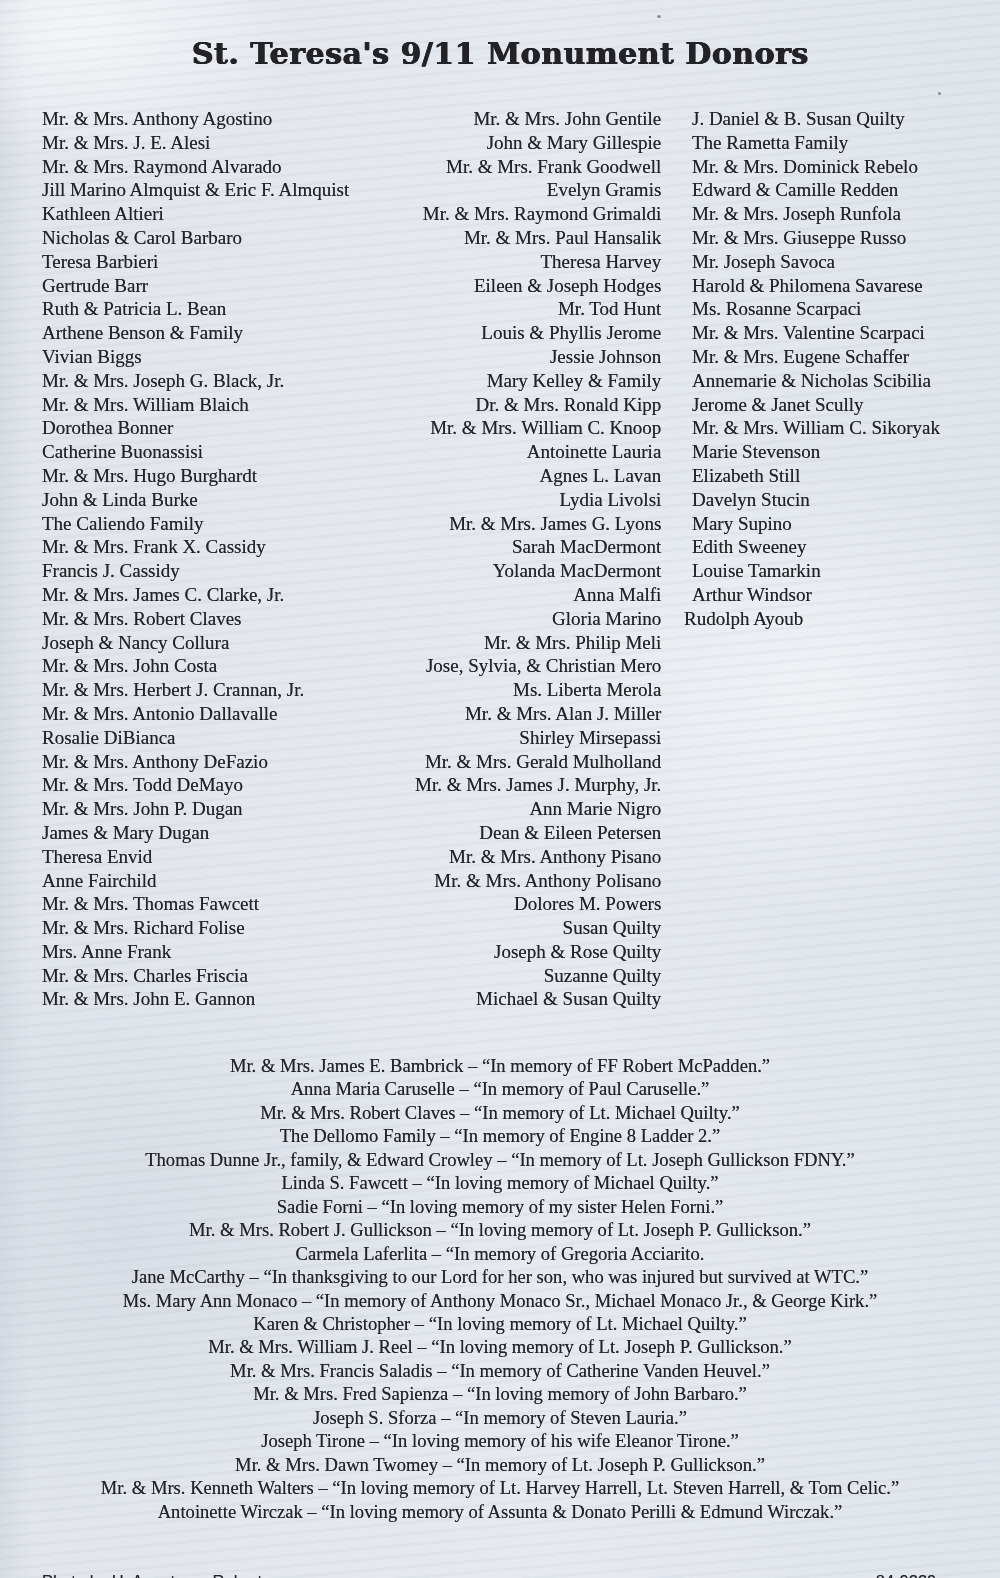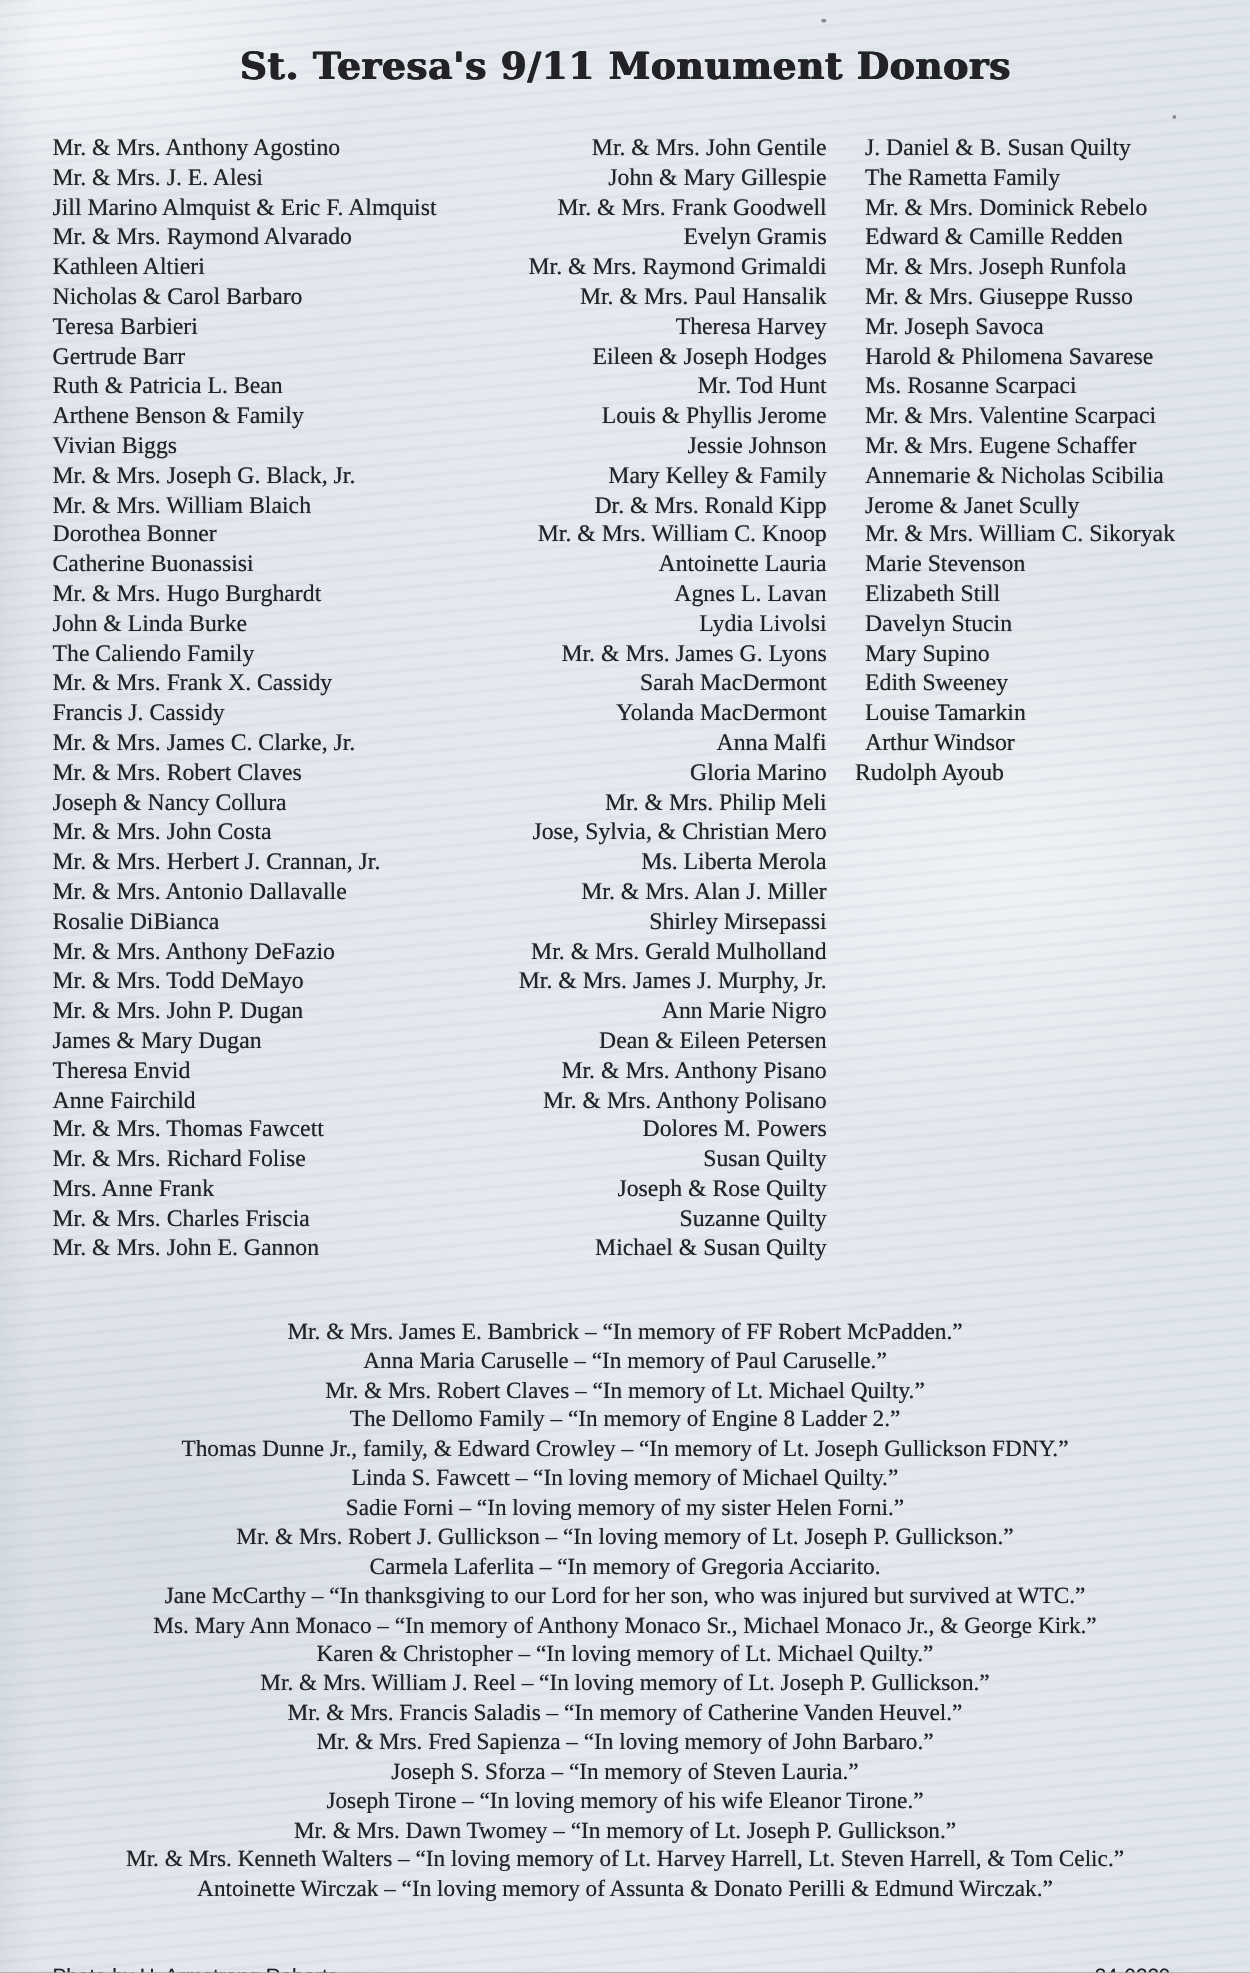--- a/index.html
+++ b/index.html
@@ -71,22 +71,22 @@
 <div class="page">
   <div class="texture"></div>
   <div class="speck speck-a"></div>
   <div class="speck speck-b"></div>
 
   <h1 class="title">St. Teresa's 9/11 Monument Donors</h1>
 
   <div class="col col1">
       <div class="donor-row">Mr. &amp; Mrs. Anthony Agostino</div>
       <div class="donor-row">Mr. &amp; Mrs. J. E. Alesi</div>
+      <div class="donor-row">Mr. &amp; Mrs. Raymond Alvarado</div>
       <div class="donor-row">Jill Marino Almquist &amp; Eric F. Almquist</div>
-      <div class="donor-row">Mr. &amp; Mrs. Raymond Alvarado</div>
       <div class="donor-row">Kathleen Altieri</div>
       <div class="donor-row">Nicholas &amp; Carol Barbaro</div>
       <div class="donor-row">Teresa Barbieri</div>
       <div class="donor-row">Gertrude Barr</div>
       <div class="donor-row">Ruth &amp; Patricia L. Bean</div>
       <div class="donor-row">Arthene Benson &amp; Family</div>
       <div class="donor-row">Vivian Biggs</div>
       <div class="donor-row">Mr. &amp; Mrs. Joseph G. Black, Jr.</div>
       <div class="donor-row">Mr. &amp; Mrs. William Blaich</div>
       <div class="donor-row">Dorothea Bonner</div>

